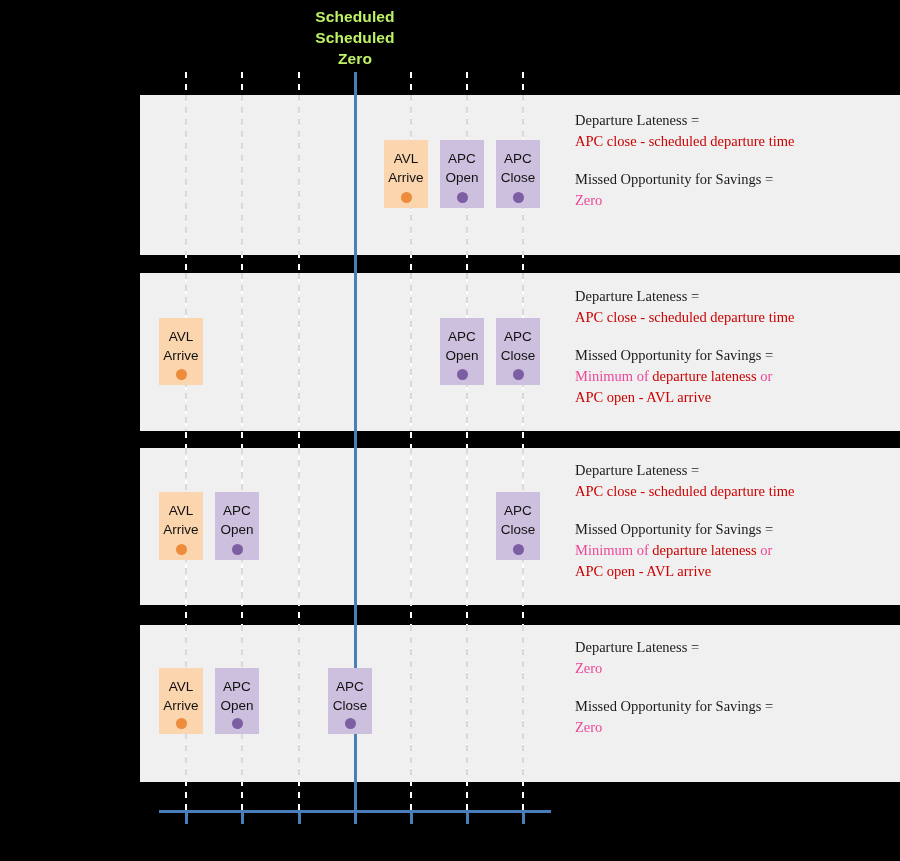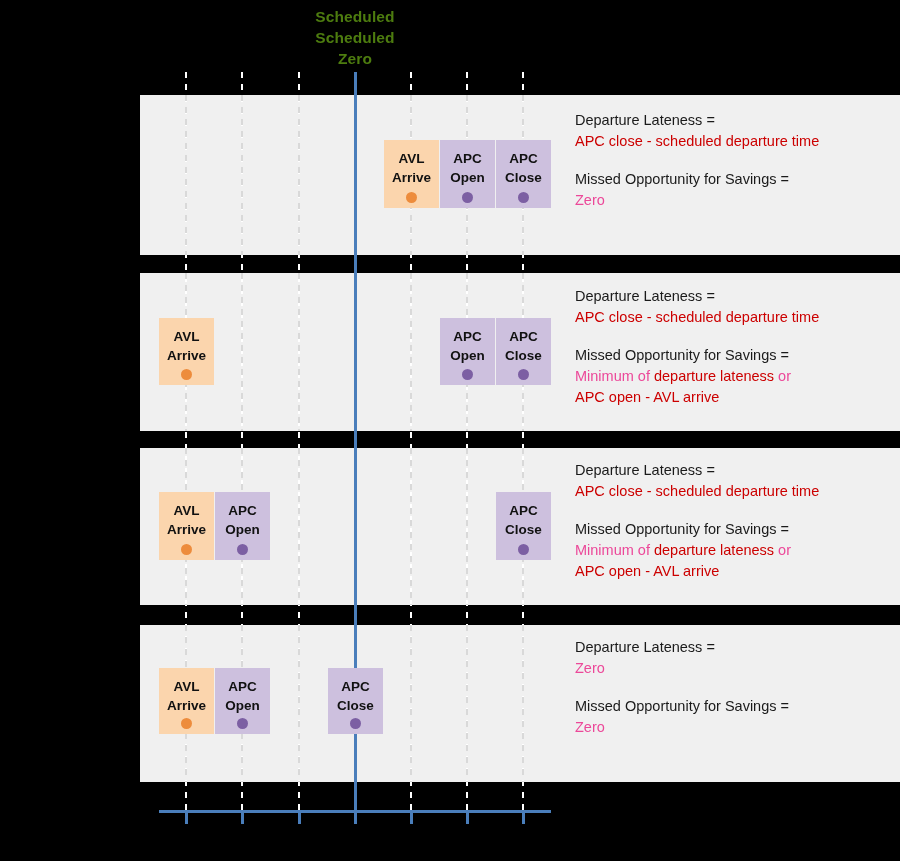--- a/index.html
+++ b/index.html
@@ -23,21 +23,21 @@
     background: #000000;
   }
 
   
   .chart-title {
     position: absolute;
     left: 285px;
     top: 6px;
     width: 140px;
     text-align: center;
-    color: #4d7c0f;
+    color: #bef264;
     font-size: 15.5px;
     font-weight: bold;
     line-height: 21px;
     letter-spacing: 0.1px;
   }
 
   
   .gridline {
     position: absolute;
     width: 2px;
@@ -69,29 +69,28 @@
     position: absolute;
     left: 140px;
     width: 760px;
     background: #f0f0f0;
     z-index: 1;
   }
 
   
   .evt {
     position: absolute;
-    width: 55px;
+    width: 44px;
     box-sizing: border-box;
     text-align: center;
     font-size: 13.5px;
     line-height: 19px;
     color: #111111;
     padding-top: 9px;
     z-index: 5;
-    font-weight: bold;
   }
   .evt .lbl { display: block; }
   .evt.avl { background: #fbd5ad; }
   .evt.apc { background: #cdc0de; }
   .evt .dot {
     position: absolute;
     left: 50%;
     bottom: 5px;
     width: 11px;
     height: 11px;
@@ -103,20 +102,21 @@
 
   
   .annot {
     position: absolute;
     left: 575px;
     width: 320px;
     font-size: 14.5px;
     line-height: 21px;
     color: #1a1a1a;
     z-index: 6;
+    font-family: Liberation Serif, serif;
   }
   .annot .red { color: #cc0000; }
   .annot .blk { color: #ec4899; }
   .annot .gap { display: block; height: 17px; }
 
   
   .axis-line {
     position: absolute;
     left: 159px;
     top: 810px;

